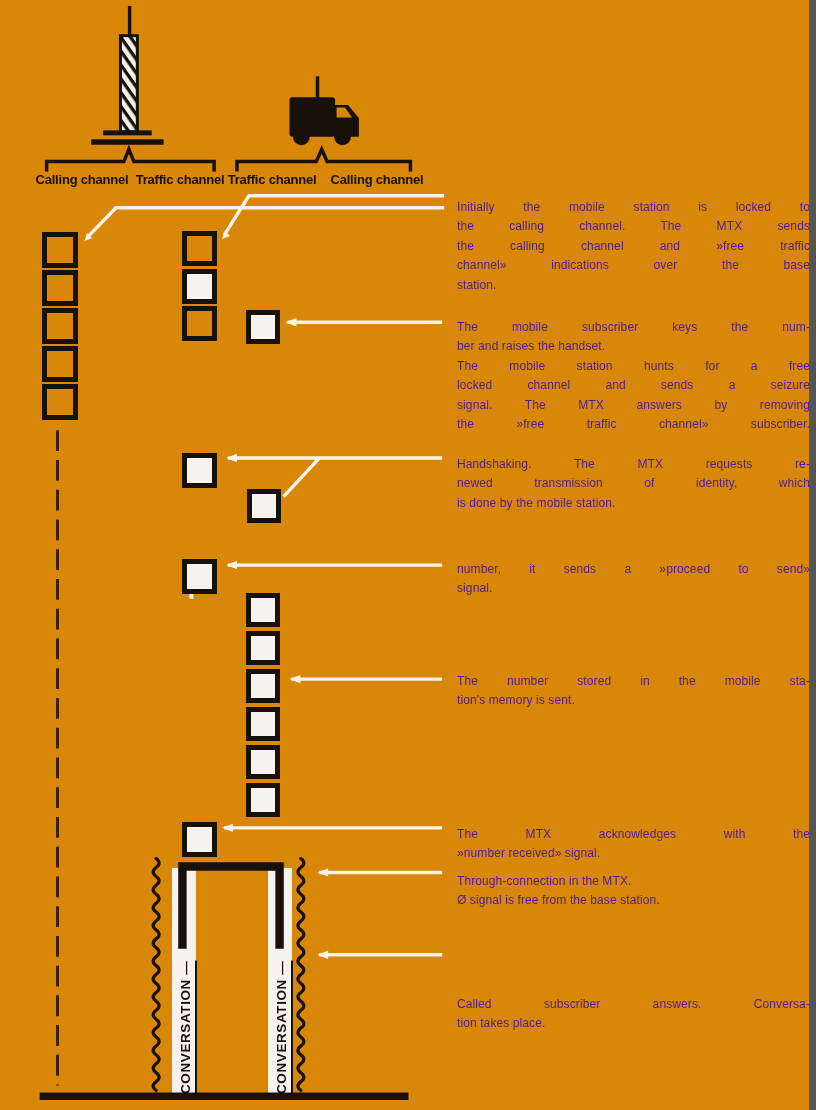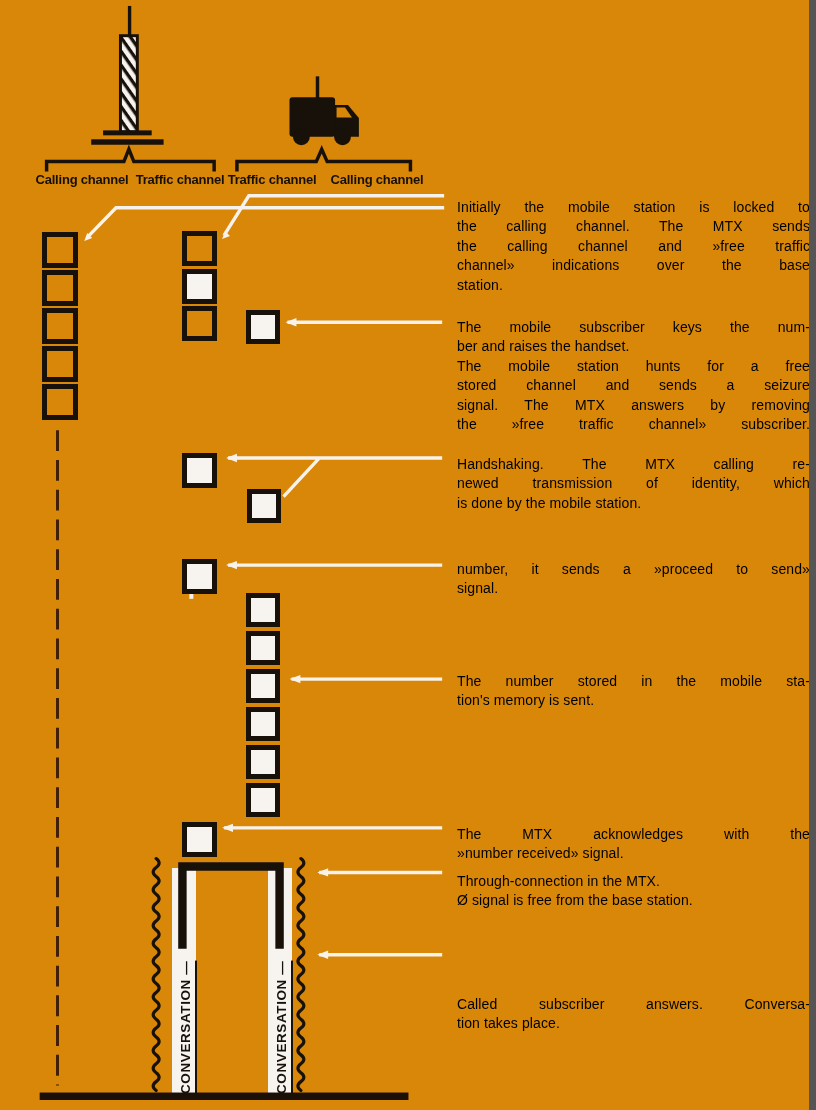--- a/index.html
+++ b/index.html
@@ -13,22 +13,22 @@
   svg.art{position:absolute;inset:0;pointer-events:none;}
   
   .square{position:absolute;box-sizing:border-box;border:5.5px solid #17110a;background:transparent;}
   .square.filled{background:#f7f4ef;}
   
   .chan-label{
     position:absolute;top:172px;transform:translateX(-50%);
     font-size:13px;font-weight:bold;letter-spacing:-0.2px;white-space:nowrap;
   }
   
-  .ann{position:absolute;left:457px;width:353px;font-size:14px;line-height:19.4px;
-       font-weight:500;letter-spacing:0.1px;color:#000000;}
+  .ann{position:absolute;left:457px;width:353px;font-size:12px;line-height:19.4px;
+       font-weight:500;letter-spacing:0.1px;color:#4c1d95;}
   .ann .jline{text-align:justify;text-align-last:justify;}
   .ann .nline{text-align:left;}
   
   .strip{position:absolute;background:#f7f4ef;}
   .conv{
     position:absolute;writing-mode:vertical-rl;transform:rotate(180deg);
     font-size:13.5px;font-weight:bold;letter-spacing:0.6px;line-height:24px;
     text-decoration:underline;text-decoration-thickness:2px;text-underline-offset:2px;
     color:#17110a;white-space:nowrap;
   }
@@ -139,26 +139,26 @@
         <div class="jline">Initially the mobile station is locked to</div>
         <div class="jline">the calling channel. The MTX sends</div>
         <div class="jline">the calling channel and »free traffic</div>
         <div class="jline">channel» indications over the base</div>
         <div class="nline">station.</div>
       </div>
       <div class="ann" style="top: 318px;">
         <div class="jline">The mobile subscriber keys the num-</div>
         <div class="nline">ber and raises the handset.</div>
         <div class="jline">The mobile station hunts for a free</div>
-        <div class="jline">stored channel and sends a seizure</div>
+        <div class="jline">locked channel and sends a seizure</div>
         <div class="jline">signal. The MTX answers by removing</div>
         <div class="jline">the »free traffic channel» subscriber.</div>
       </div>
       <div class="ann" style="top: 455px;">
-        <div class="jline">Handshaking. The MTX calling re-</div>
+        <div class="jline">Handshaking. The MTX requests re-</div>
         <div class="jline">newed transmission of identity, which</div>
         <div class="nline">is done by the mobile station.</div>
       </div>
       <div class="ann" style="top: 560px;">
         <div class="jline">number, it sends a »proceed to send»</div>
         <div class="nline">signal.</div>
       </div>
       <div class="ann" style="top: 672px;">
         <div class="jline">The number stored in the mobile sta-</div>
         <div class="nline">tion's memory is sent.</div>

